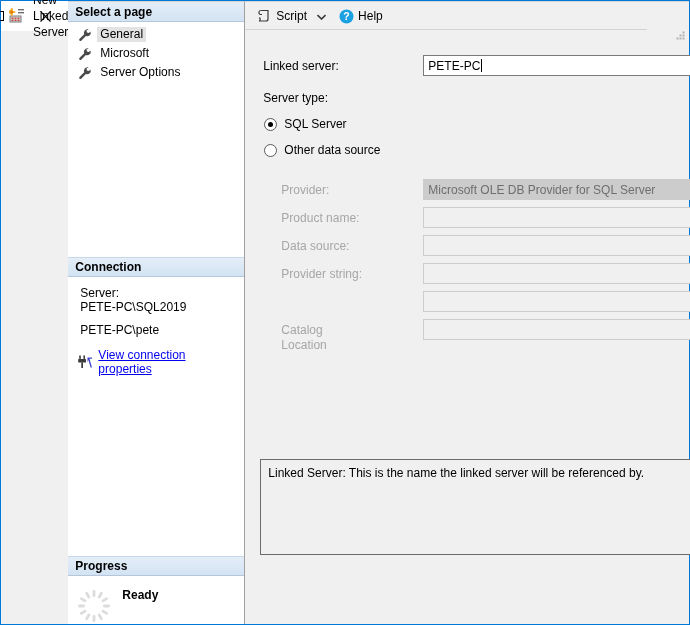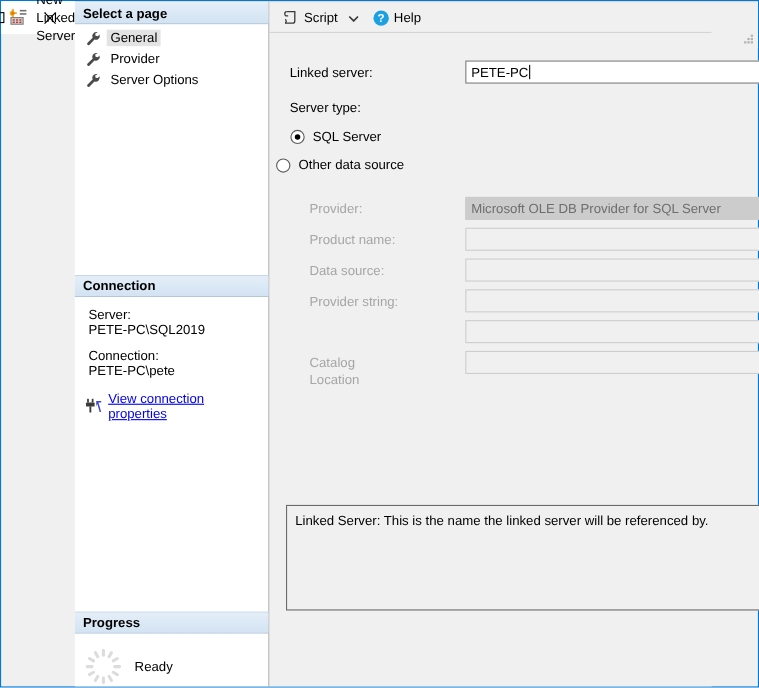--- a/index.html
+++ b/index.html
@@ -151,22 +151,22 @@
   }
   .conn-link {
     color: #0000ee;
     text-decoration: underline;
     font-size: 12px;
     cursor: pointer;
   }
 
   .progress-body {
     display: flex;
-    align-items: center;
     padding: 12px 0 0 8px;
+    font-weight: bold;
   }
   .spinner {
     width: 36px;
     height: 36px;
     flex: 0 0 36px;
     margin-right: 10px;
   }
   .progress-text { font-size: 12px; }
 
   
@@ -398,40 +398,39 @@
             </svg>
           </span>
           <span class="pi-label">General</span>
         </div>
         <div class="page-item">
           <span class="wrench">
             <svg width="14" height="14" viewBox="0 0 14 14">
               <path d="M9.4 1.2a3.6 3.6 0 0 0-3.2 5.1L1.4 11a1.3 1.3 0 0 0 1.8 1.8l4.7-4.8a3.6 3.6 0 0 0 4.6-4.6L10.9 5 8.9 4.6 8.5 2.6 10.8 1.4a3.6 3.6 0 0 0-1.4-.2z" fill="#4a4a4a"></path>
             </svg>
           </span>
-          <span class="pi-label">Provider</span>
+          <span class="pi-label">Microsoft</span>
         </div>
         <div class="page-item">
           <span class="wrench">
             <svg width="14" height="14" viewBox="0 0 14 14">
               <path d="M9.4 1.2a3.6 3.6 0 0 0-3.2 5.1L1.4 11a1.3 1.3 0 0 0 1.8 1.8l4.7-4.8a3.6 3.6 0 0 0 4.6-4.6L10.9 5 8.9 4.6 8.5 2.6 10.8 1.4a3.6 3.6 0 0 0-1.4-.2z" fill="#4a4a4a"></path>
             </svg>
           </span>
           <span class="pi-label">Server Options</span>
         </div>
       </div>
 
       <div class="spacer-flex"></div>
 
       <div class="panel-header">Connection</div>
       <div class="conn-body">
         <div class="conn-line">Server:</div>
         <div class="conn-line">PETE-PC\SQL2019</div>
         <div class="conn-gap"></div>
-        <div class="conn-line">Connection:</div>
         <div class="conn-line">PETE-PC\pete</div>
         <div class="conn-link-row">
           <span class="plug-icon">
             <svg width="16" height="14" viewBox="0 0 16 14">
               <rect x="2.2" y="0.5" width="1.6" height="3.4" fill="#3b3b3b"></rect>
               <rect x="6.4" y="0.5" width="1.6" height="3.4" fill="#3b3b3b"></rect>
               <rect x="1.2" y="4" width="7.8" height="3.6" rx="0.6" fill="#3b3b3b"></rect>
               <rect x="4.3" y="7.4" width="1.7" height="5.6" fill="#3b3b3b"></rect>
               <path d="M10.5 2.5 L15 2.5 L15 3.8 L12.5 3.8 L15 12.5 L13.6 12.5 L11.4 5 L10.5 7.5 Z" fill="#3f48cc"></path>
             </svg>
@@ -508,21 +507,21 @@
         </div>
 
         <div class="frow" style="left:18px; top:57px;">
           <span class="flabel">Server type:</span>
         </div>
 
         <div class="radio-row" style="left:19px; top:85px;">
           <span class="radio checked"></span>
           <span class="radio-label">SQL Server</span>
         </div>
-        <div class="radio-row" style="left:6px; top:111px;">
+        <div class="radio-row" style="left:19px; top:111px;">
           <span class="radio"></span>
           <span class="radio-label">Other data source</span>
         </div>
 
         <div class="frow" style="left:36px; top:149px;">
           <span class="flabel dis">Provider:</span>
         </div>
         <div class="combo" style="left:178px; top:149px; width:312px;">
           <span>Microsoft OLE DB Provider for SQL Server</span>
           <span class="cb-arrow">

